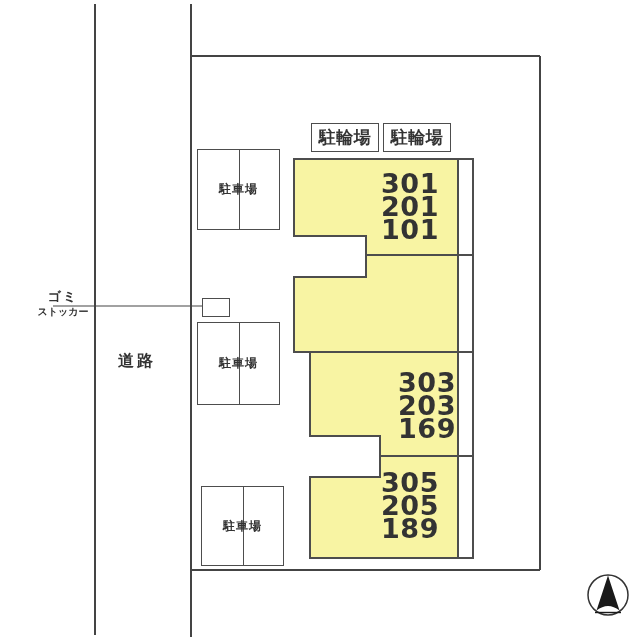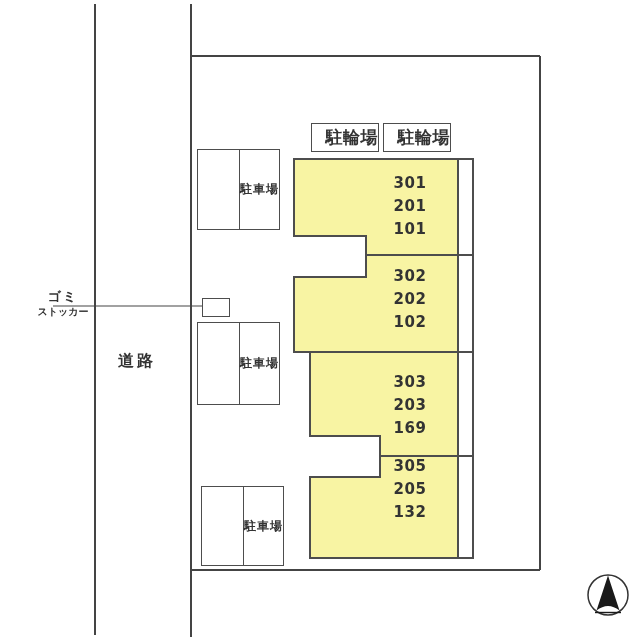--- a/index.html
+++ b/index.html
@@ -16,21 +16,21 @@
   .label { position: absolute; color: #333333; white-space: nowrap; }
   .box {
     position: absolute;
     background: #ffffff;
     border: 2px solid #4d4d4d;
     box-sizing: border-box;
     display: flex;
     align-items: center;
     justify-content: center;
   }
-  .thinbox { border-width: 1.5px; justify-content: flex-end; }
+  .thinbox { border-width: 1.5px; }
   .parking-box { font-size: 12px; font-weight: bold; letter-spacing: 1px; }
   .parking-divider {
     position: absolute; top: 0; bottom: 0; left: 50%;
     width: 1.5px; background: #4d4d4d;
   }
   .parking-text { position: relative; z-index: 1; background: transparent; }
   .bike-box { font-size: 17px; font-weight: bold; letter-spacing: 0.5px; }
   .road-label {
     left: 137px; top: 351px;
     transform: translateX(-50%);
@@ -43,30 +43,30 @@
     font-weight: bold;
     margin-left: 24px;
   }
   .garbage-label .l1 { font-size: 13px; letter-spacing: 2px; }
   .garbage-label .l2 { font-size: 10px; letter-spacing: 0px; margin-top: 2px; }
   .rooms {
     position: absolute;
     left: 410px;
     transform: translateX(-50%);
     text-align: center;
-    font-size: 15px;
+    font-size: 27px;
     font-weight: bold;
     line-height: 23px;
     letter-spacing: 0.5px;
     color: #333333;
   }
   .rooms-1 { top: 172px; }
   .rooms-2 { top: 265px; }
-  .rooms-3 { top: 371px; }
-  .rooms-4 { top: 455px; }
+  .rooms-3 { top: 371px; margin-left: 17px; }
+  .rooms-4 { top: 471px; }
 </style>
 </head>
 <body>
 
 <div class="canvas">
 
   <svg class="plan" width="640" height="640" viewBox="0 0 640 640">
 
     <line x1="95" y1="4" x2="95" y2="635" stroke="#444444" stroke-width="2"></line>
     <line x1="191" y1="4" x2="191" y2="637" stroke="#444444" stroke-width="2"></line>
@@ -120,29 +120,24 @@
   <div class="label garbage-label">
     <div class="l1">ゴミ</div>
     <div class="l2">ストッカー</div>
   </div>
 
   <div class="rooms rooms-1">
     <div>301</div>
     <div>201</div>
     <div>101</div>
   </div>
-  <div class="rooms rooms-2">
-    <div>302</div>
-    <div>202</div>
-    <div>102</div>
-  </div>
   <div class="rooms rooms-3">
     <div>303</div>
     <div>203</div>
     <div>169</div>
   </div>
   <div class="rooms rooms-4">
     <div>305</div>
     <div>205</div>
-    <div>132</div>
+    <div>189</div>
   </div>
 
 </div>
 
 </body></html>

